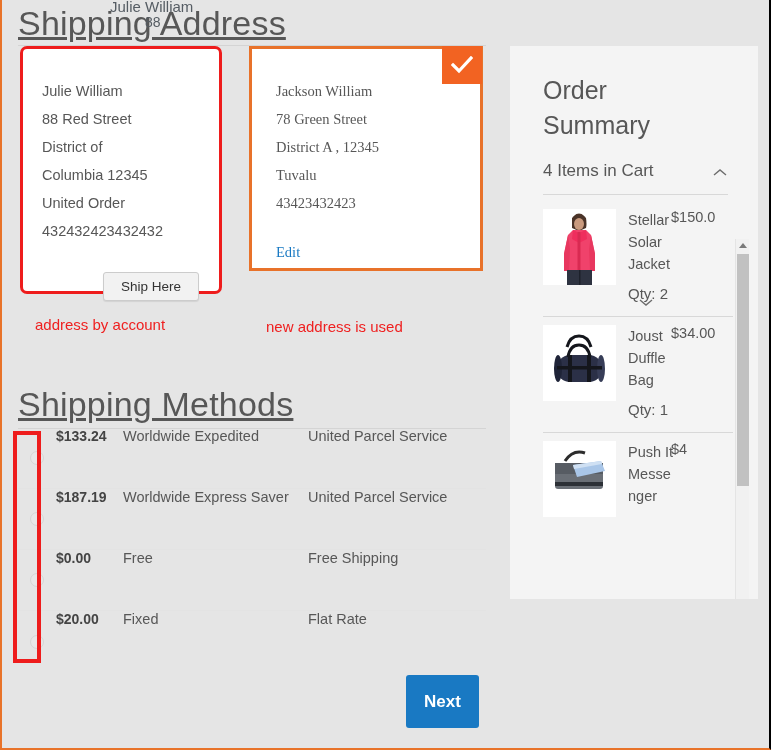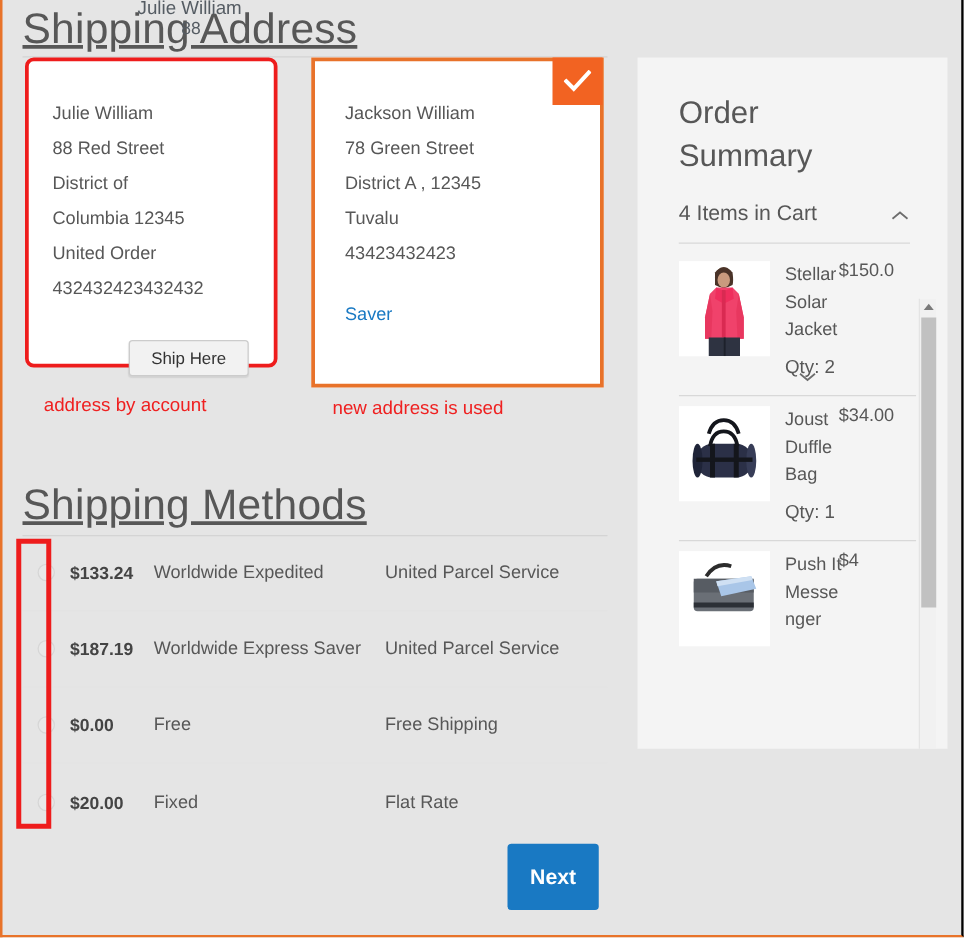--- a/index.html
+++ b/index.html
@@ -96,23 +96,24 @@
     width: 202px;
     height: 248px;
     border: 3px solid #ee1c1c;
     border-radius: 7px;
     z-index: 3;
   }
   #address-card-new {
     left: 247px;
     top: 46px;
     width: 234px;
-    height: 264px;
+    height: 225px;
     border: 3px solid #e8722a;
     z-index: 2;
+    font-family: Liberation Serif, serif;
   }
 
   .addr-lines {
     position: absolute;
     left: 19px;
     top: 28px;
     line-height: 28px;
     font-size: 14.5px;
     color: #575757;
     white-space: nowrap;
@@ -181,21 +182,20 @@
     position: absolute;
     left: 16px;
     top: 428px;
     width: 468px;
   }
   .method-row {
     position: relative;
     height: 61px;
     border-bottom: 1px solid #e3e3e3;
     display: flex;
-    align-items: center;
     font-size: 14.5px;
     color: #575757;
   }
   .method-row:last-child { border-bottom: none; }
   .method-radio {
     width: 38px;
     display: flex;
     justify-content: center;
     align-items: center;
     flex: 0 0 38px;
@@ -409,21 +409,21 @@
     <button id="ship-here-button">Ship Here</button>
 
     <div class="addr-card" id="address-card-new">
       <div class="addr-lines">
         <span class="addr-line">Jackson William</span>
         <span class="addr-line">78 Green Street</span>
         <span class="addr-line">District A   , 12345</span>
         <span class="addr-line">Tuvalu</span>
         <span class="addr-line">43423432423</span>
       </div>
-      <a class="edit-link">Saver</a>
+      <a class="edit-link">Edit</a>
     </div>
 
     <div id="selected-check-badge">
       <span>
         <svg width="22" height="18" viewBox="0 0 22 18">
           <path d="M2 9 L8 15 L20 2" stroke="#ffffff" stroke-width="3.2" fill="none" stroke-linecap="square"></path>
         </svg>
       </span>
     </div>
 

